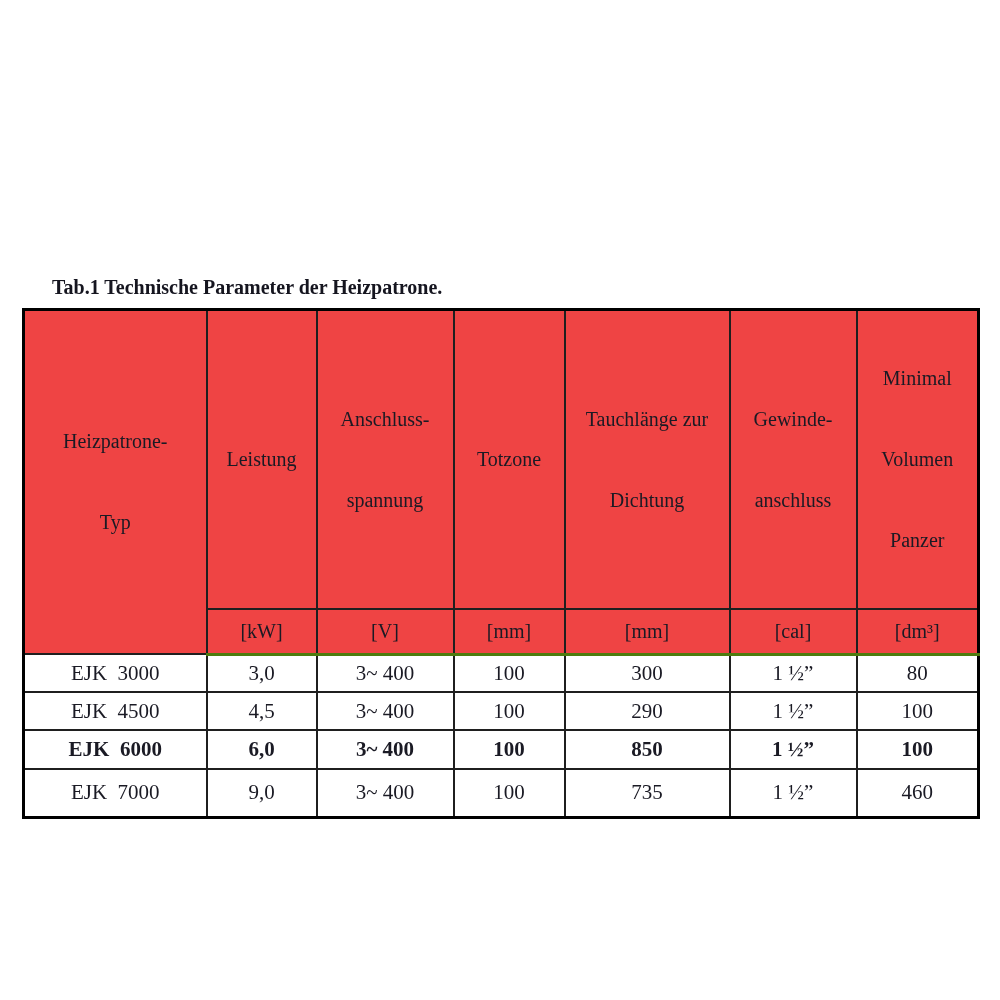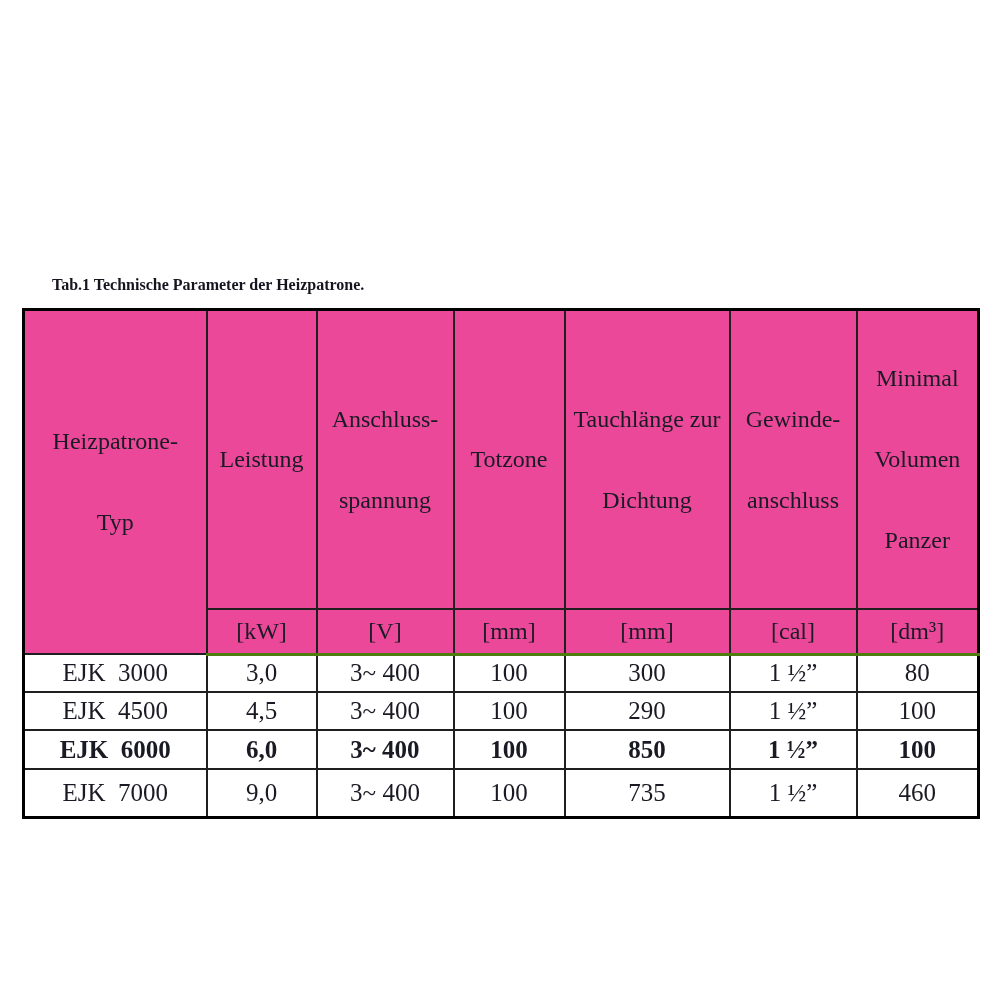--- a/index.html
+++ b/index.html
@@ -13,46 +13,46 @@
     height: 1000px;
     background: #ffffff;
     font-family: "Liberation Serif", "DejaVu Serif", serif;
     color: #1a1a24;
     overflow: hidden;
   }
   .caption {
     position: absolute;
     left: 52px;
     top: 276px;
-    font-size: 16px;
+    font-size: 20px;
     font-weight: bold;
     color: #15151f;
     white-space: pre;
   }
   table.tbl {
     position: absolute;
     left: 22px;
     top: 308px;
     width: 955px;
     border-collapse: collapse;
     table-layout: fixed;
     border: 3px solid #000000;
   }
   table.tbl td {
     border: 2px solid #1f1f1f;
     text-align: center;
     vertical-align: middle;
     padding: 0;
-    font-size: 25px;
+    font-size: 21px;
     white-space: pre;
     overflow: hidden;
   }
   tr.hdr td {
-    background: #ec4899;
-    font-size: 24px;
+    background: #ef4444;
+    font-size: 20px;
     line-height: 27px;
   }
   td.thickR { border-right: 3px solid #000000; }
   tr.units td { border-bottom: 3px solid #4d7c0f; }
   td.mergedTypeCell { border-bottom: 3px solid #000000; }
   tr.rowH1 { height: 100px; }
   tr.rowH2 { height: 45px; }
   tr.rowD  { height: 38px; }
   tr.rowD3 { height: 39px; font-weight: bold; }
   tr.rowD4 { height: 48px; }

